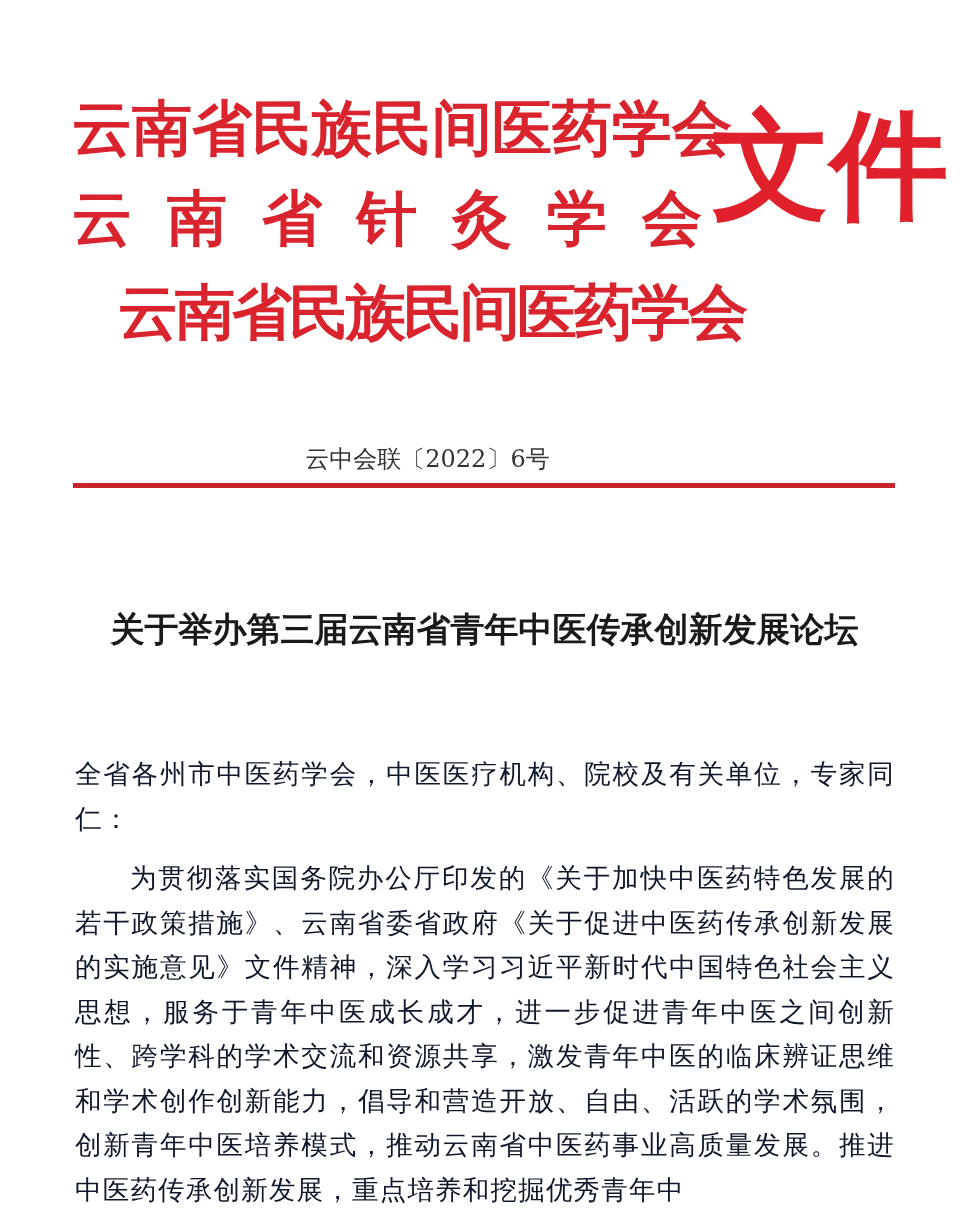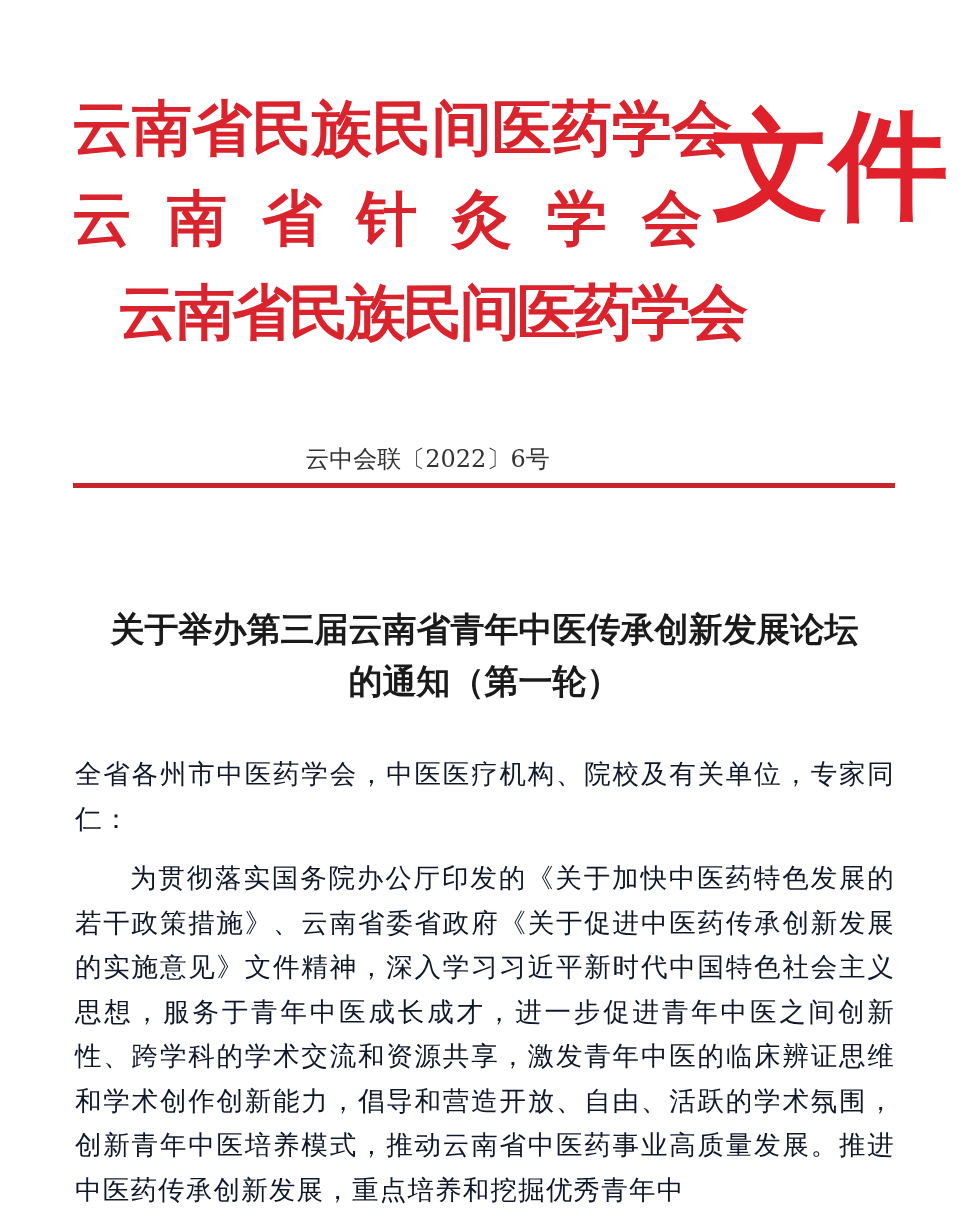--- a/index.html
+++ b/index.html
@@ -98,17 +98,16 @@
   <div class="org-line l3">云南省针灸学会</div>
   <div class="org-line l4">云南省民族民间医药学会</div>
   <div class="wenjian">文件</div>
 </div>
 
 <div class="doc-number">云中会联〔2022〕6号</div>
 <div class="red-rule"></div>
 
 <div class="title">
   <div>关于举办第三届云南省青年中医传承创新发展论坛</div>
-  <div>的通知（第一轮）</div>
 </div>
 
 <div class="body-text salutation">全省各州市中医药学会，中医医疗机构、院校及有关单位，专家同仁：</div>
 <div class="body-text paragraph">为贯彻落实国务院办公厅印发的《关于加快中医药特色发展的若干政策措施》、云南省委省政府《关于促进中医药传承创新发展的实施意见》文件精神，深入学习习近平新时代中国特色社会主义思想，服务于青年中医成长成才，进一步促进青年中医之间创新性、跨学科的学术交流和资源共享，激发青年中医的临床辨证思维和学术创作创新能力，倡导和营造开放、自由、活跃的学术氛围，创新青年中医培养模式，推动云南省中医药事业高质量发展。推进中医药传承创新发展，重点培养和挖掘优秀青年中</div>
 
 </body></html>

